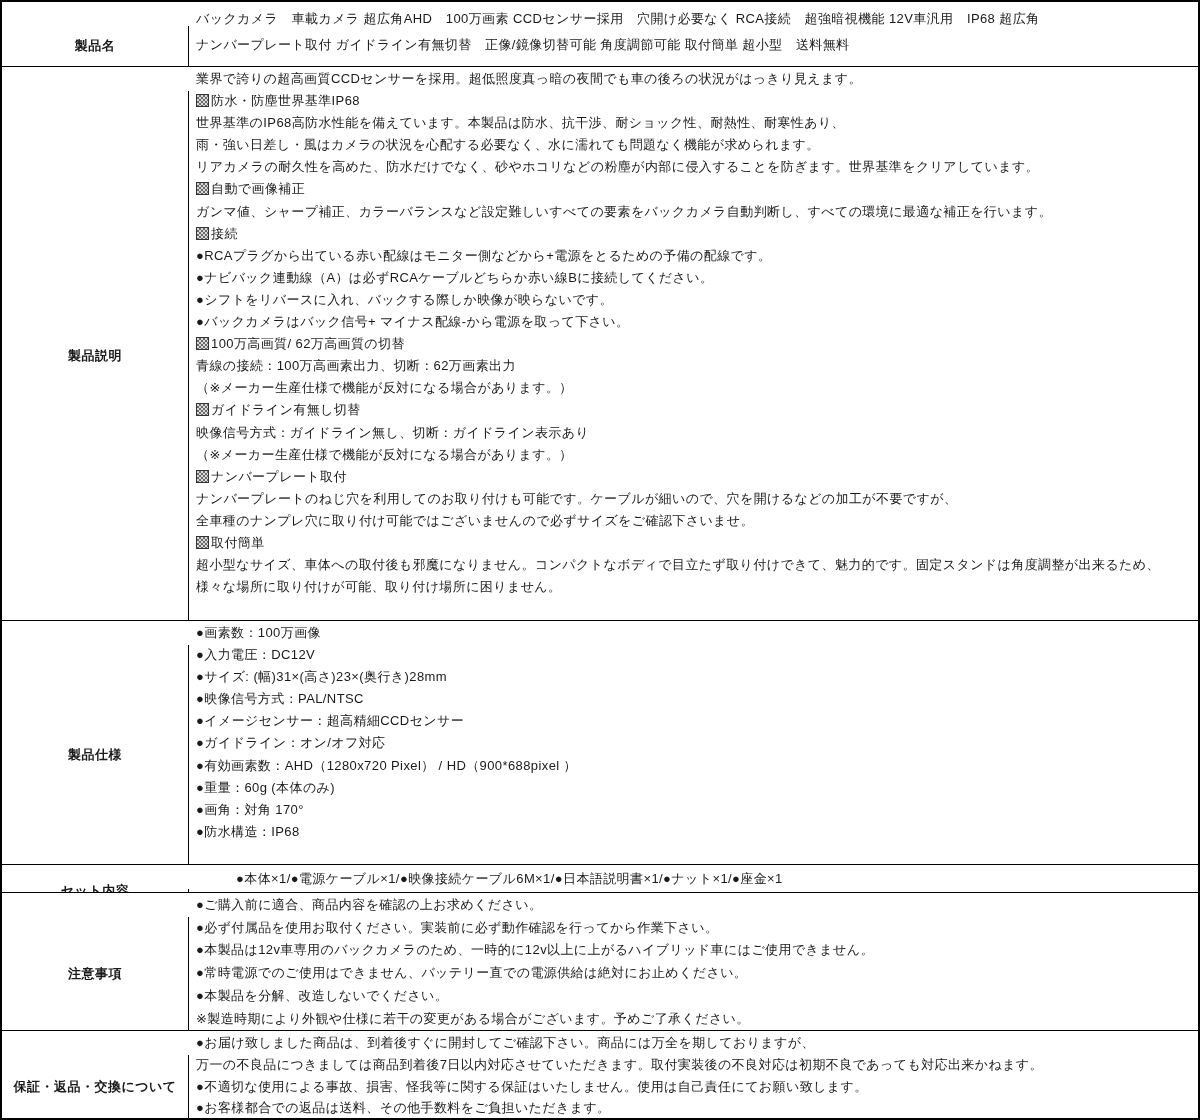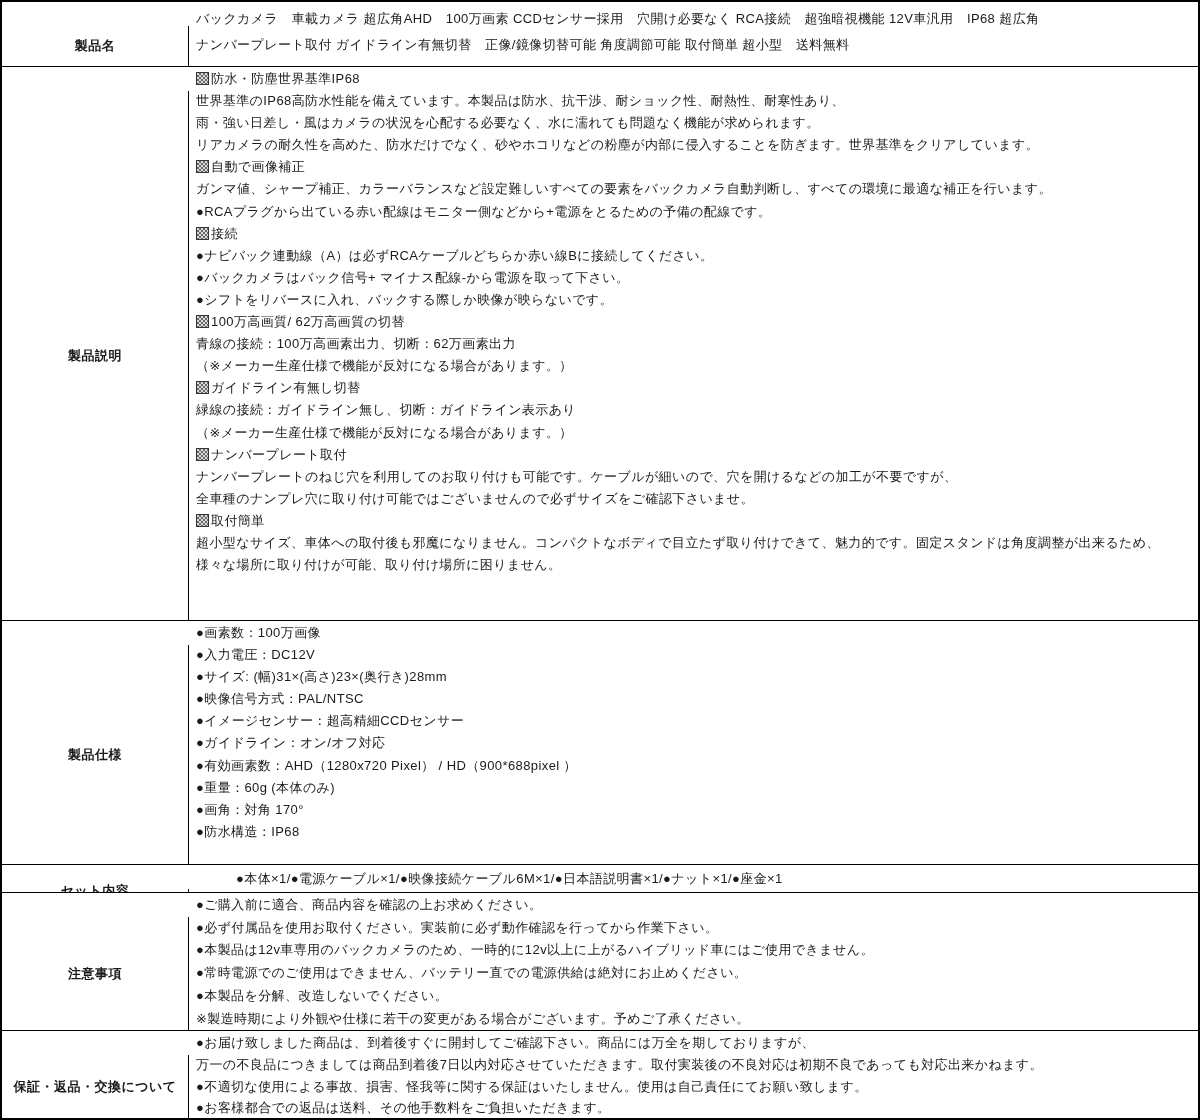--- a/index.html
+++ b/index.html
@@ -49,36 +49,37 @@
     <div class="row row-product-name">
       <div class="label-cell">製品名</div>
       <div class="content-cell">
         <div class="line"><span>バックカメラ　車載カメラ 超広角AHD　100万画素 CCDセンサー採用　穴開け必要なく RCA接続　超強暗視機能 12V車汎用　IP68 超広角</span></div>
         <div class="line"><span>ナンバープレート取付 ガイドライン有無切替　正像/鏡像切替可能 角度調節可能 取付簡単 超小型　送料無料</span></div>
       </div>
     </div>
     <div class="row row-product-description">
       <div class="label-cell">製品説明</div>
       <div class="content-cell">
+        <div class="line"><span>業界で誇りの超高画質CCDセンサーを採用。超低照度真っ暗の夜間でも車の後ろの状況がはっきり見えます。</span></div>
         <div class="line"><span class="sq"></span><span>防水・防塵世界基準IP68</span></div>
         <div class="line"><span>世界基準のIP68高防水性能を備えています。本製品は防水、抗干渉、耐ショック性、耐熱性、耐寒性あり、</span></div>
         <div class="line"><span>雨・強い日差し・風はカメラの状況を心配する必要なく、水に濡れても問題なく機能が求められます。</span></div>
         <div class="line"><span>リアカメラの耐久性を高めた、防水だけでなく、砂やホコリなどの粉塵が内部に侵入することを防ぎます。世界基準をクリアしています。</span></div>
         <div class="line"><span class="sq"></span><span>自動で画像補正</span></div>
         <div class="line"><span>ガンマ値、シャープ補正、カラーバランスなど設定難しいすべての要素をバックカメラ自動判断し、すべての環境に最適な補正を行います。</span></div>
+        <div class="line"><span class="sq"></span><span>接続</span></div>
         <div class="line"><span>●RCAプラグから出ている赤い配線はモニター側などから+電源をとるための予備の配線です。</span></div>
-        <div class="line"><span class="sq"></span><span>接続</span></div>
         <div class="line"><span>●ナビバック連動線（A）は必ずRCAケーブルどちらか赤い線Bに接続してください。</span></div>
+        <div class="line"><span>●シフトをリバースに入れ、バックする際しか映像が映らないです。</span></div>
         <div class="line"><span>●バックカメラはバック信号+ マイナス配線-から電源を取って下さい。</span></div>
-        <div class="line"><span>●シフトをリバースに入れ、バックする際しか映像が映らないです。</span></div>
         <div class="line"><span class="sq"></span><span>100万高画質/ 62万高画質の切替</span></div>
         <div class="line"><span>青線の接続：100万高画素出力、切断：62万画素出力</span></div>
         <div class="line"><span>（※メーカー生産仕様で機能が反対になる場合があります。）</span></div>
         <div class="line"><span class="sq"></span><span>ガイドライン有無し切替</span></div>
-        <div class="line"><span>緑線の接続：ガイドライン無し、切断：ガイドライン表示あり</span></div>
+        <div class="line"><span>映像信号方式：ガイドライン無し、切断：ガイドライン表示あり</span></div>
         <div class="line"><span>（※メーカー生産仕様で機能が反対になる場合があります。）</span></div>
         <div class="line"><span class="sq"></span><span>ナンバープレート取付</span></div>
         <div class="line"><span>ナンバープレートのねじ穴を利用してのお取り付けも可能です。ケーブルが細いので、穴を開けるなどの加工が不要ですが、</span></div>
         <div class="line"><span>全車種のナンプレ穴に取り付け可能ではございませんので必ずサイズをご確認下さいませ。</span></div>
         <div class="line"><span class="sq"></span><span>取付簡単</span></div>
         <div class="line"><span>超小型なサイズ、車体への取付後も邪魔になりません。コンパクトなボディで目立たず取り付けできて、魅力的です。固定スタンドは角度調整が出来るため、</span></div>
         <div class="line"><span>様々な場所に取り付けが可能、取り付け場所に困りません。</span></div>
       </div>
     </div>
     <div class="row row-product-specs">

